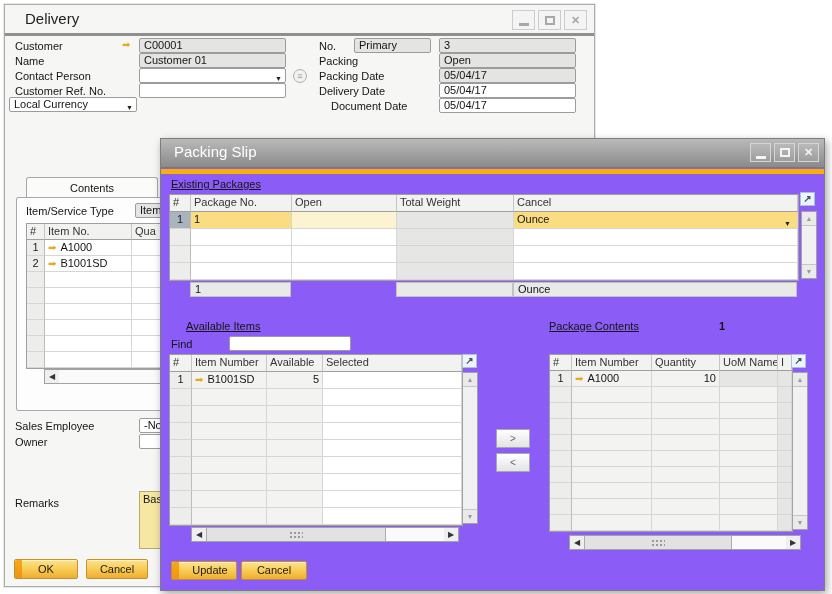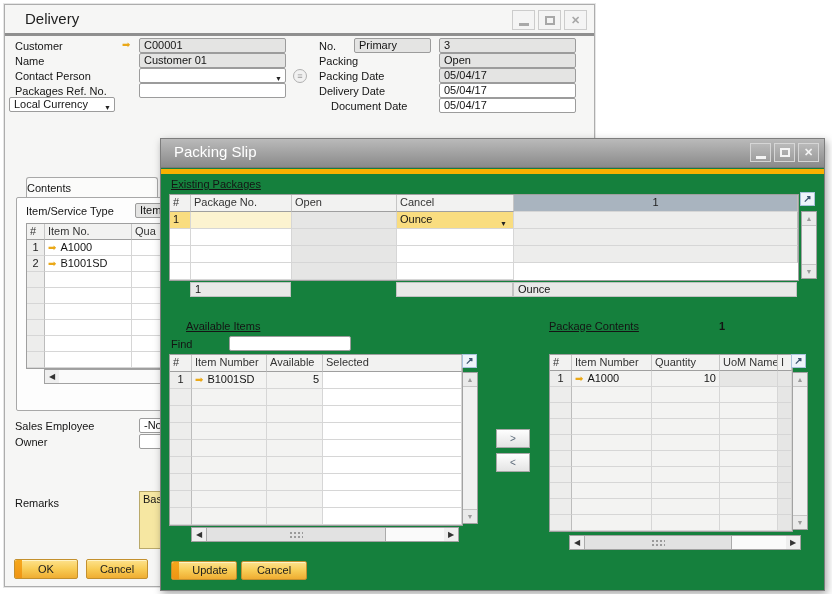--- a/index.html
+++ b/index.html
@@ -26,21 +26,21 @@
   .winbtns { position:absolute; display:flex; gap:3px; }
   .wb { width:23px; height:20px; border:1px solid #cccccc; background:#f4f4f4; color:#a8a8a8; display:flex; align-items:center; justify-content:center; }
   .wb .mini { width:10px; height:3px; background:currentColor; margin-top:9px; }
   .wb .maxi { width:10px; height:9px; border:2px solid currentColor; }
   .wb .clos { font-size:11px; font-weight:bold; line-height:11px; }
 
   
   #delivery-win { left:4px; top:4px; width:591px; height:583px; background:#f6f6f5; border:1px solid #adadad; box-shadow:0 0 0 1px #e6e6e6; }
   #delivery-win .d-title { position:absolute; left:20px; top:5px; font-size:15px; color:#1e1e1e; }
   #delivery-win .sep { position:absolute; left:0; top:28px; width:100%; height:3px; background:#8f8f8f; }
-  .tab { position:absolute; height:21px; background:#fbfbfa; border:1px solid #a8a8a8; border-bottom:none; border-radius:3px 3px 0 0; line-height:20px; }
+  .tab { position:absolute; height:21px; background:#fbfbfa; border:1px solid #a8a8a8; border-bottom:none; border-radius:3px 3px 0 0; text-align:center; line-height:20px; }
   .groupbox { position:absolute; background:#fdfdfd; border:1px solid #a8a8a8; border-radius:2px; }
   .remarks-box { position:absolute; background:#f6e7a2; border:1px solid #b9a96a; padding:1px 3px; overflow:hidden; }
 
   
   .tbl { position:absolute; display:grid; background:#fff; border:1px solid #9f9f9f; }
   .tbl > div { border-right:1px solid #d6d6d6; border-bottom:1px solid #d6d6d6; padding:1px 3px; overflow:hidden; white-space:nowrap; line-height:13px; }
   .tbl > .th { background:#f2f2f1; border-right:1px solid #c6c6c6; border-bottom:1px solid #9f9f9f; color:#333; }
   .tbl > .rn { background:#ededec; border-right:1px solid #bcbcbc; text-align:center; color:#222; }
   .tbl > .rn.sel { background:#a9b4bf; }
   .cell-y { background:#f9dd80 !important; position:relative; }
@@ -65,21 +65,21 @@
   .hsb .track { flex:1; }
   .dots { width:14px; height:7px; background-image:radial-gradient(circle,#9a9a9a 1px,rgba(0,0,0,0) 1.2px); background-size:4px 4px; }
 
   
   .gold { position:absolute; border:1px solid #c3902e; border-radius:2px; background:linear-gradient(180deg,#fde28d 0%,#f8cc55 50%,#efad32 100%); text-align:center; color:#1c1c1c; box-shadow:inset 0 1px 0 #fff3c4; }
   .gold .stripe { position:absolute; left:0; top:0; bottom:0; width:7px; background:linear-gradient(180deg,#f6a81c,#ef9414); border-radius:2px 0 0 2px; }
   .gold .blabel { position:relative; line-height:18px; display:block; }
   .xfer { position:absolute; width:34px; height:19px; border:1px solid #a8a8a8; background:linear-gradient(180deg,#fefefe,#e4e4e4); color:#5d6b7a; text-align:center; line-height:17px; font-size:10px; }
 
   
-  #packing-win { left:160px; top:138px; width:665px; height:453px; border:1px solid #7d7d7d; background:#15803d; box-shadow:2px 3px 8px rgba(0,0,0,0.35); }
+  #packing-win { left:160px; top:138px; width:665px; height:453px; border:1px solid #7d7d7d; background:#8b5cf6; box-shadow:2px 3px 8px rgba(0,0,0,0.35); }
   .p-titlebar { position:absolute; left:0; top:0; width:100%; height:29px; background:linear-gradient(180deg,#bababa,#8a8a8a); border-bottom:1px solid #787878; }
   .p-title { position:absolute; left:13px; top:4px; font-size:15px; color:#ffffff; }
   .p-btns { top:4px; right:5px; }
   .p-btns .wb { width:21px; height:19px; background:rgba(255,255,255,0.10); border:1px solid #d6d6d6; color:#f4f4f4; }
   .p-accent { position:absolute; left:0; top:30px; width:100%; height:5px; background:#f9b000; }
 </style>
 </head>
 <body>
 
 <div class="window" id="delivery-win">
@@ -101,24 +101,24 @@
   <span class="link-arrow abs-arrow" style="left:117px; top:34px;">➡</span>
   <div class="fld ro" style="left:134px; top:33px; width:147px;"><span>C00001</span></div>
 
   <div class="lab" style="left:10px; top:50px;">Name</div>
   <div class="fld ro" style="left:134px; top:48px; width:147px;"><span>Customer 01</span></div>
 
   <div class="lab" style="left:10px; top:65px;">Contact Person</div>
   <div class="fld" style="left:134px; top:63px; width:147px;"><span></span><span class="caret">▼</span></div>
   <span class="circle-icon" style="left:288px; top:64px;">≡</span>
 
-  <div class="lab" style="left:10px; top:80px;">Packages Ref. No.</div>
+  <div class="lab" style="left:10px; top:80px;">Customer Ref. No.</div>
   <div class="fld" style="left:134px; top:78px; width:147px;"><span></span></div>
 
-  <div class="fld" style="left:4px; top:92px; width:106px;"><span>Local Currency</span><span class="caret">▼</span></div>
+  <div class="fld" style="left:4px; top:92px; width:128px;"><span>Local Currency</span><span class="caret">▼</span></div>
 
   <div class="lab" style="left:314px; top:35px;">No.</div>
   <div class="fld ro" style="left:349px; top:33px; width:77px;"><span>Primary</span></div>
   <div class="fld ro" style="left:434px; top:33px; width:137px;"><span>3</span></div>
 
   <div class="lab" style="left:314px; top:50px;">Packing</div>
   <div class="fld ro" style="left:434px; top:48px; width:137px;"><span>Open</span></div>
 
   <div class="lab" style="left:314px; top:65px;">Packing Date</div>
   <div class="fld ro" style="left:434px; top:63px; width:137px;"><span>05/04/17</span></div>
@@ -205,20 +205,21 @@
         <span class="clos">✕</span>
       </div>
   </div>
   <div class="p-accent"></div>
 
   <div class="lab ul" style="left:10px; top:39px;">Existing Packages</div>
   <div class="tbl" id="ep-table">
     <div class="th">#</div>
     <div class="th">Package No.</div>
     <div class="th">Open</div>
+    <div class="th">Total Weight</div>
     <div class="th">Cancel</div>
 
     <div class="rn sel">1</div>
     <div class="cell-y"><span>1</span></div>
     <div class="cell-py"><span></span></div>
     <div class="cell-gy"><span></span></div>
     <div class="cell-y"><span>Ounce</span><span class="caret" style="top:5px; right:6px;">▼</span></div>
 
     <div class="rn"></div>
       <div></div>

